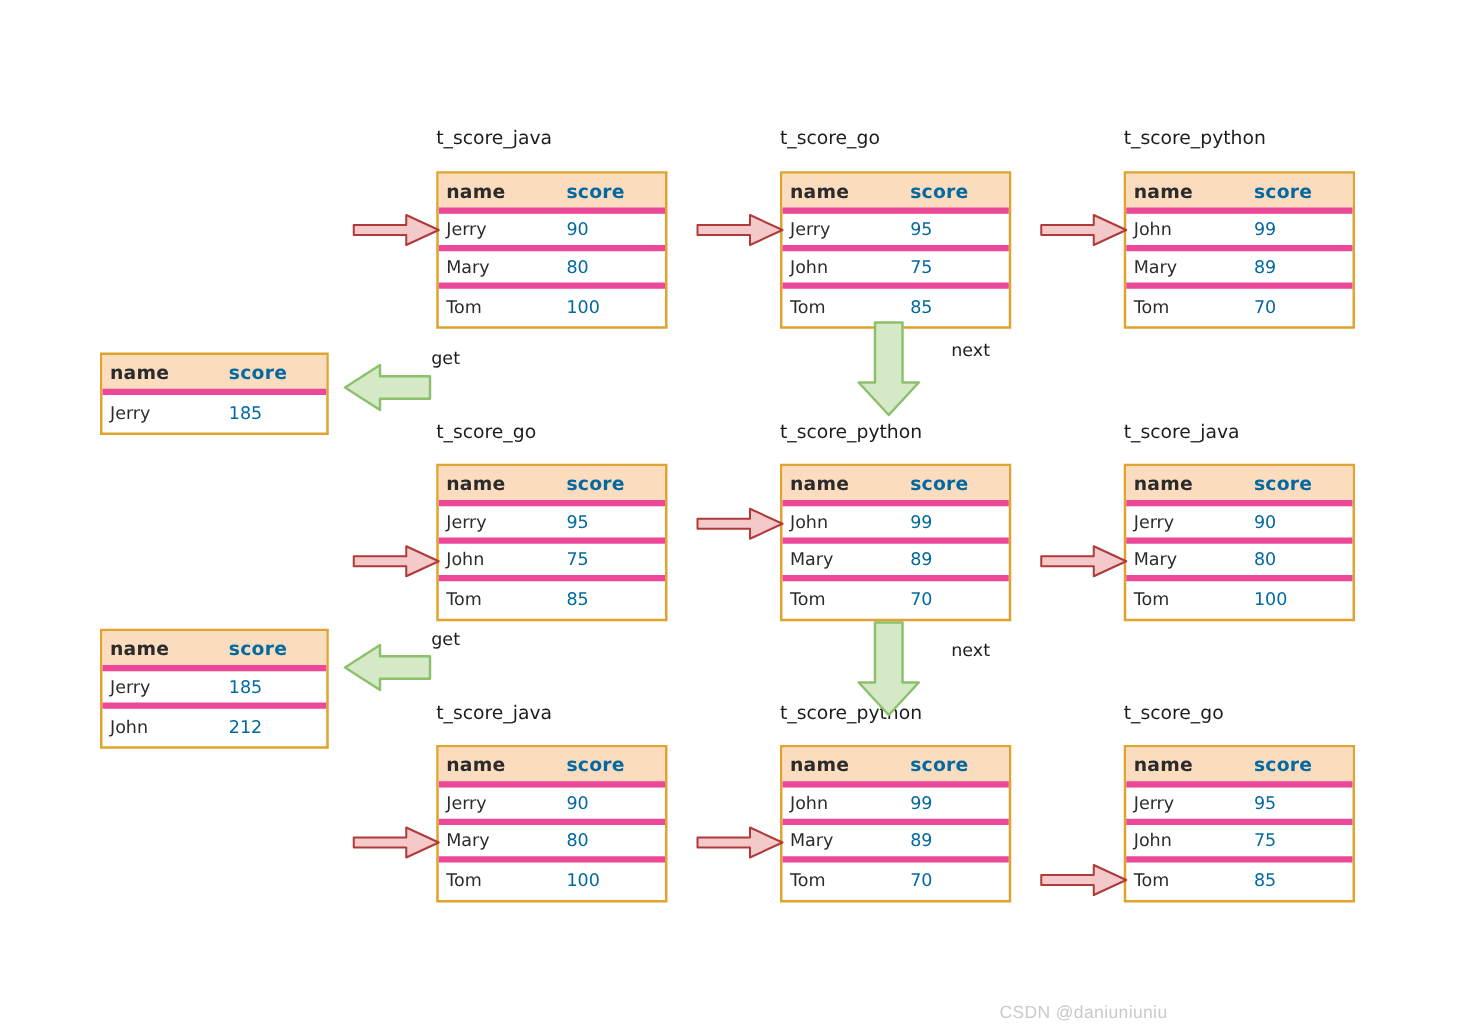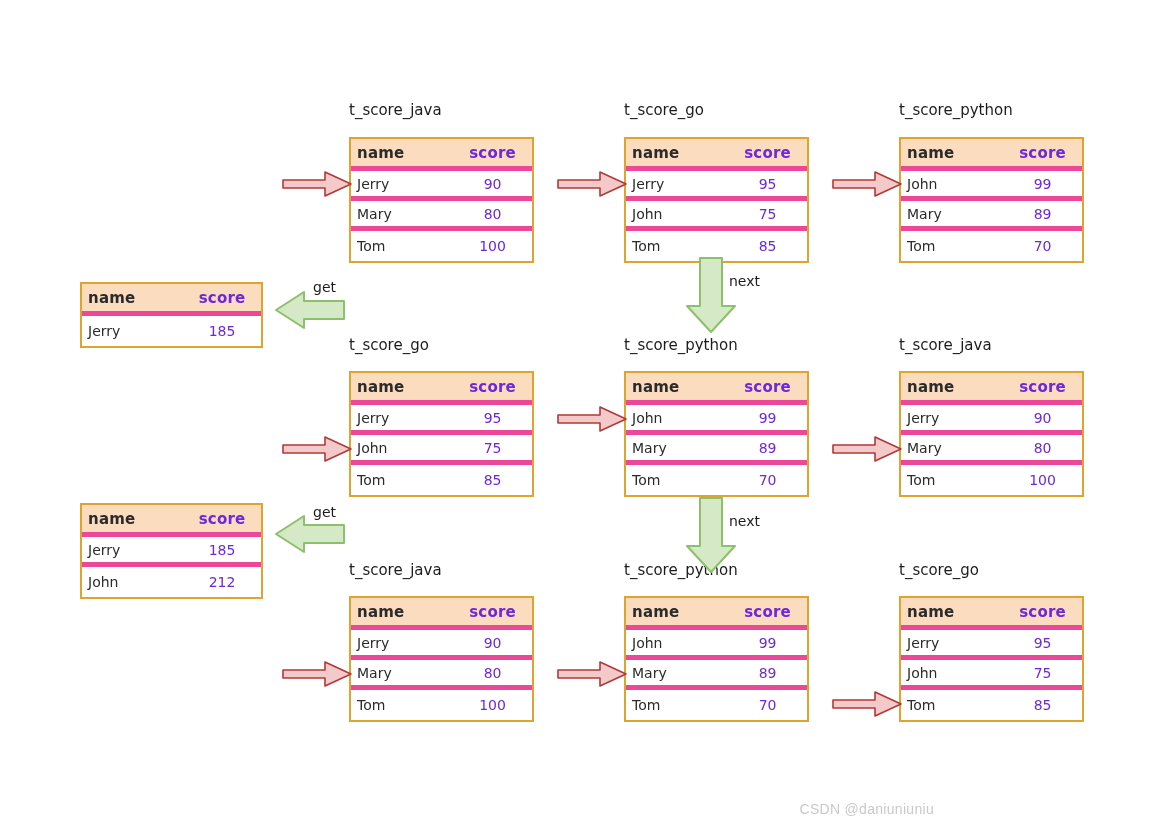--- a/index.html
+++ b/index.html
@@ -48,22 +48,22 @@
     width: 52%;
     padding-left: 6px;
     box-sizing: border-box;
     font-size: 14px;
     color: #2b2b2b;
   }
   .tbl .cell-score {
     width: 48%;
     box-sizing: border-box;
     font-size: 14px;
-    color: #6d28d9;
-    text-align: center;
+    color: #0369a1;
+    text-align: left;
     padding-left: 8px;
   }
   .tbl .row.hdr .cell-name { font-size: 15px; }
   .tbl .row.hdr .cell-score { font-size: 15px; }
 
   .tbl-title {
     position: absolute;
     font-size: 15px;
     color: #1c1c1c;
     white-space: nowrap;
@@ -74,20 +74,21 @@
   .arrow-wrap {
     position: absolute;
   }
   .arrow-wrap svg { display: block; }
 
   .arrow-label {
     position: absolute;
     font-size: 14px;
     color: #1c1c1c;
     white-space: nowrap;
+    margin-left: 32px;
   }
 
   .watermark {
     position: absolute;
     right: 18px;
     bottom: 10px;
     font-size: 14px;
     color: #c9c9c9;
     font-family: "Liberation Sans", sans-serif;
     letter-spacing: 0.3px;

